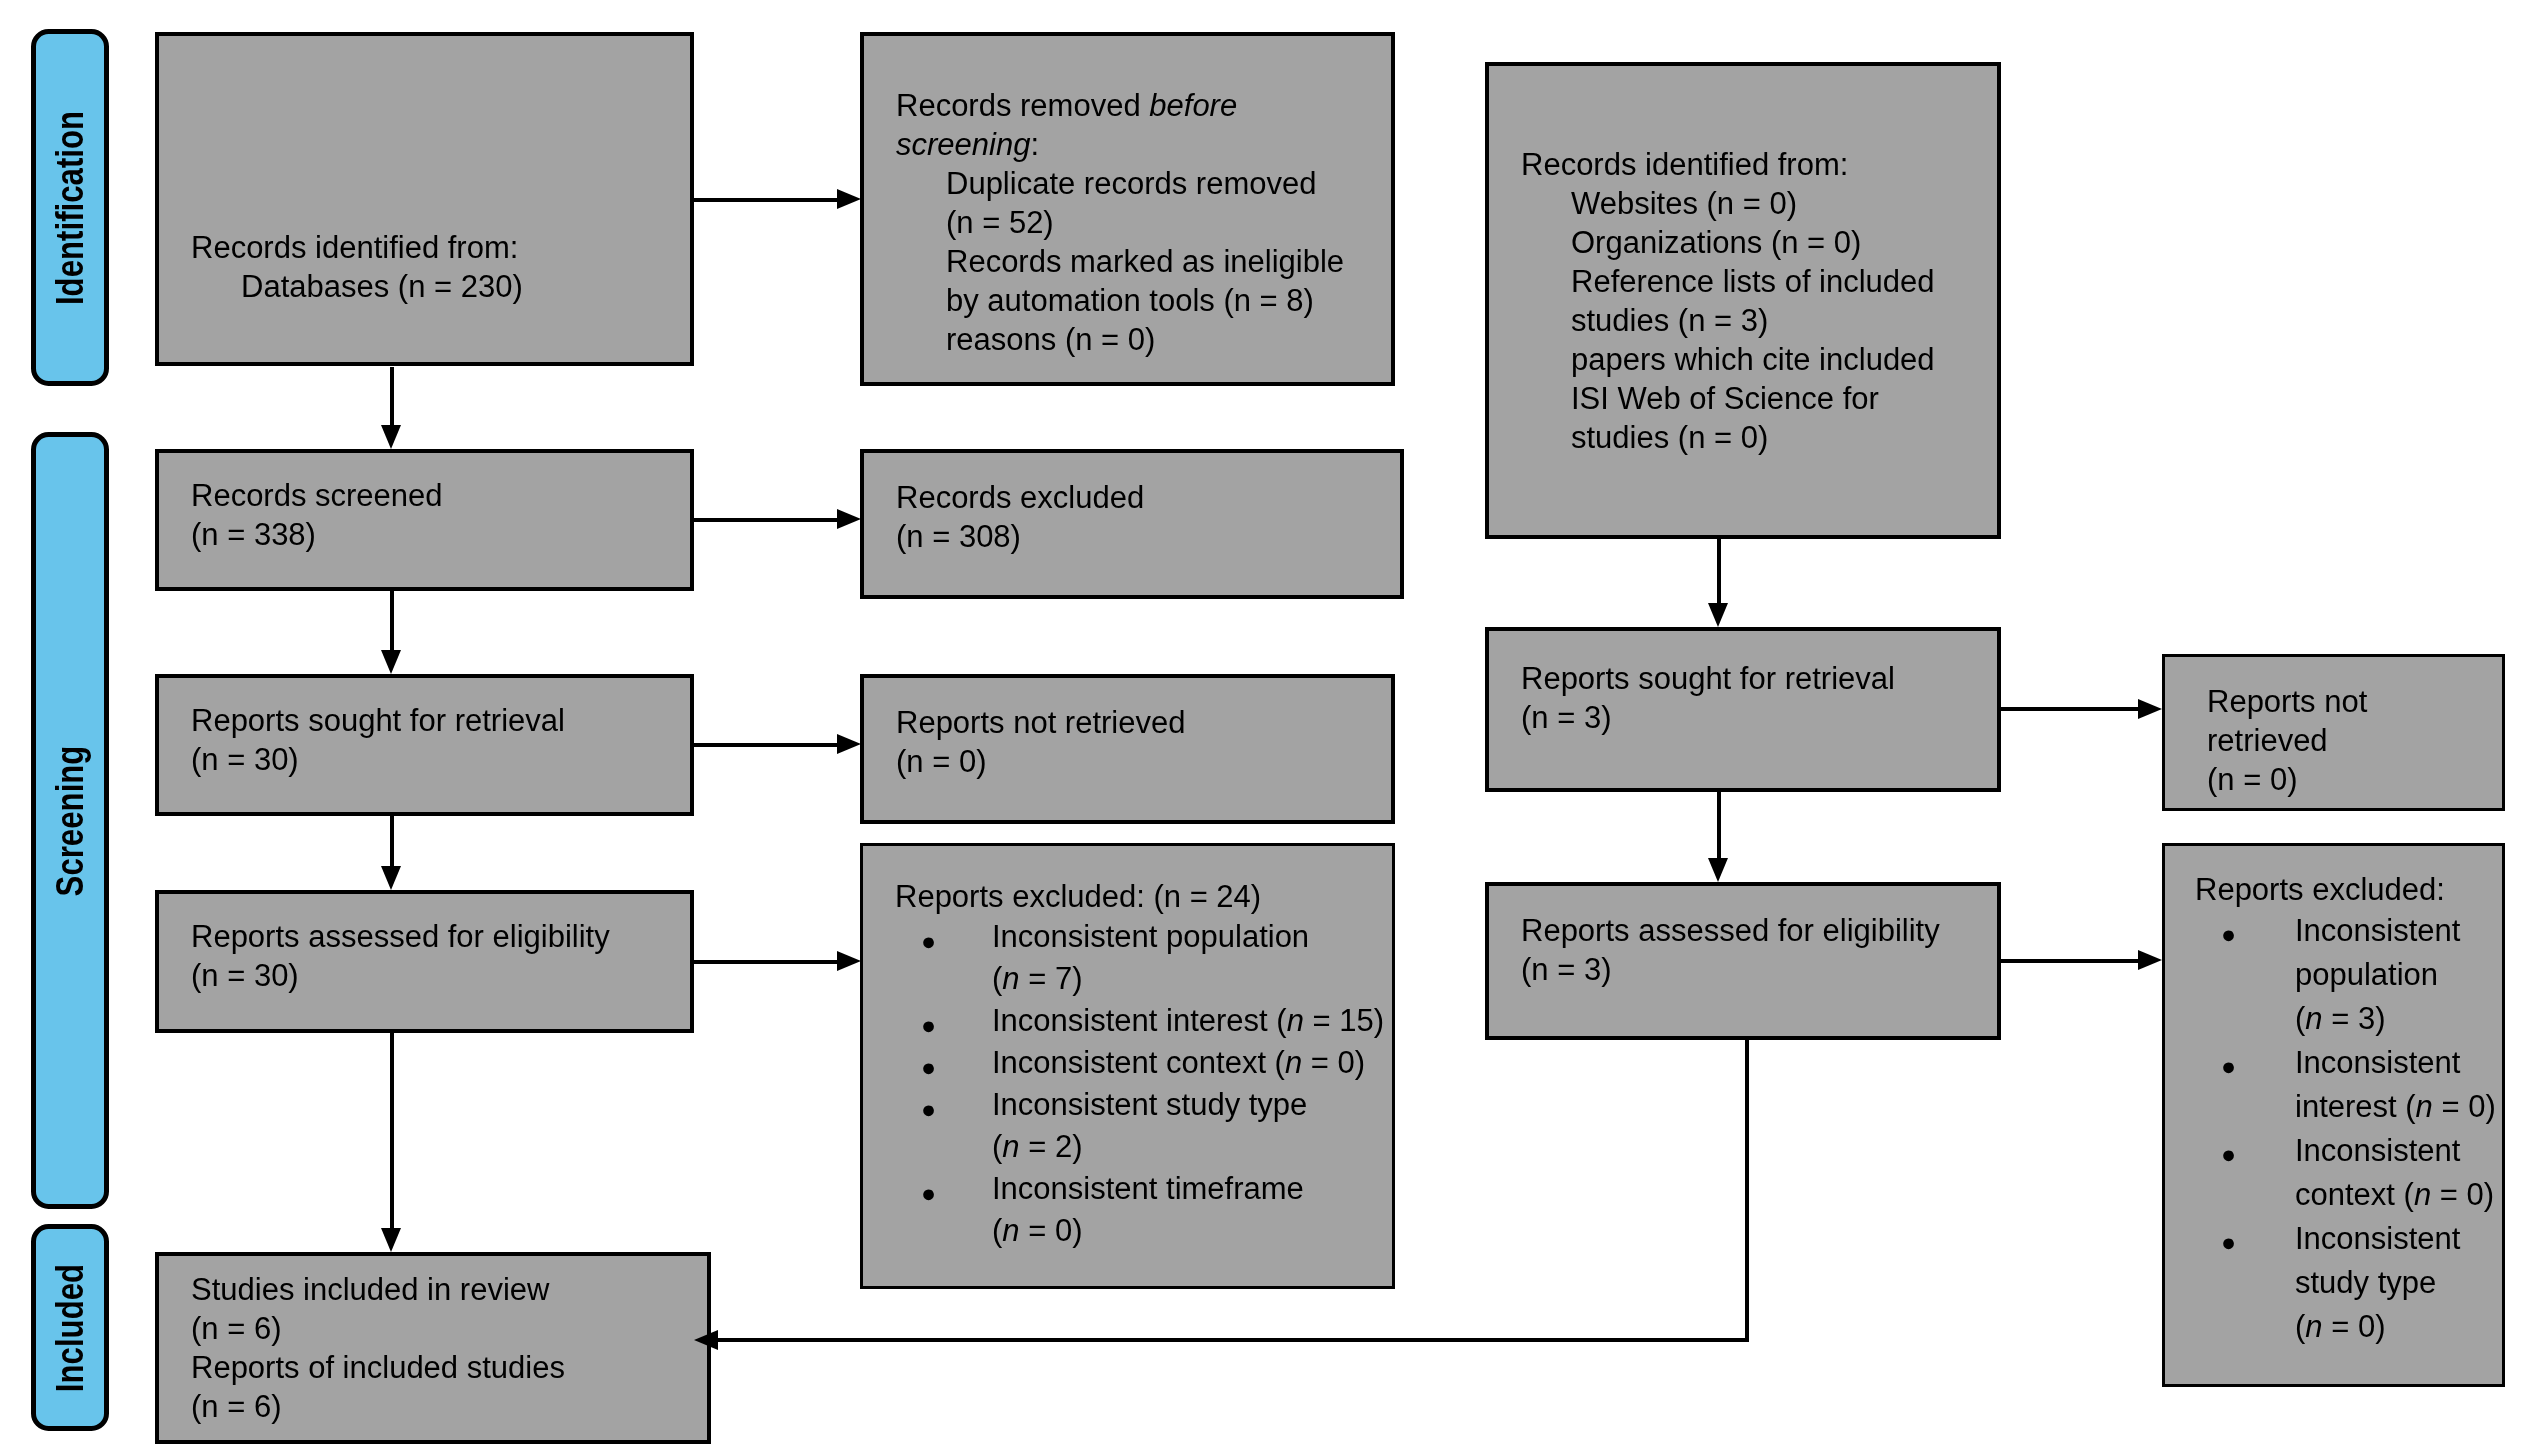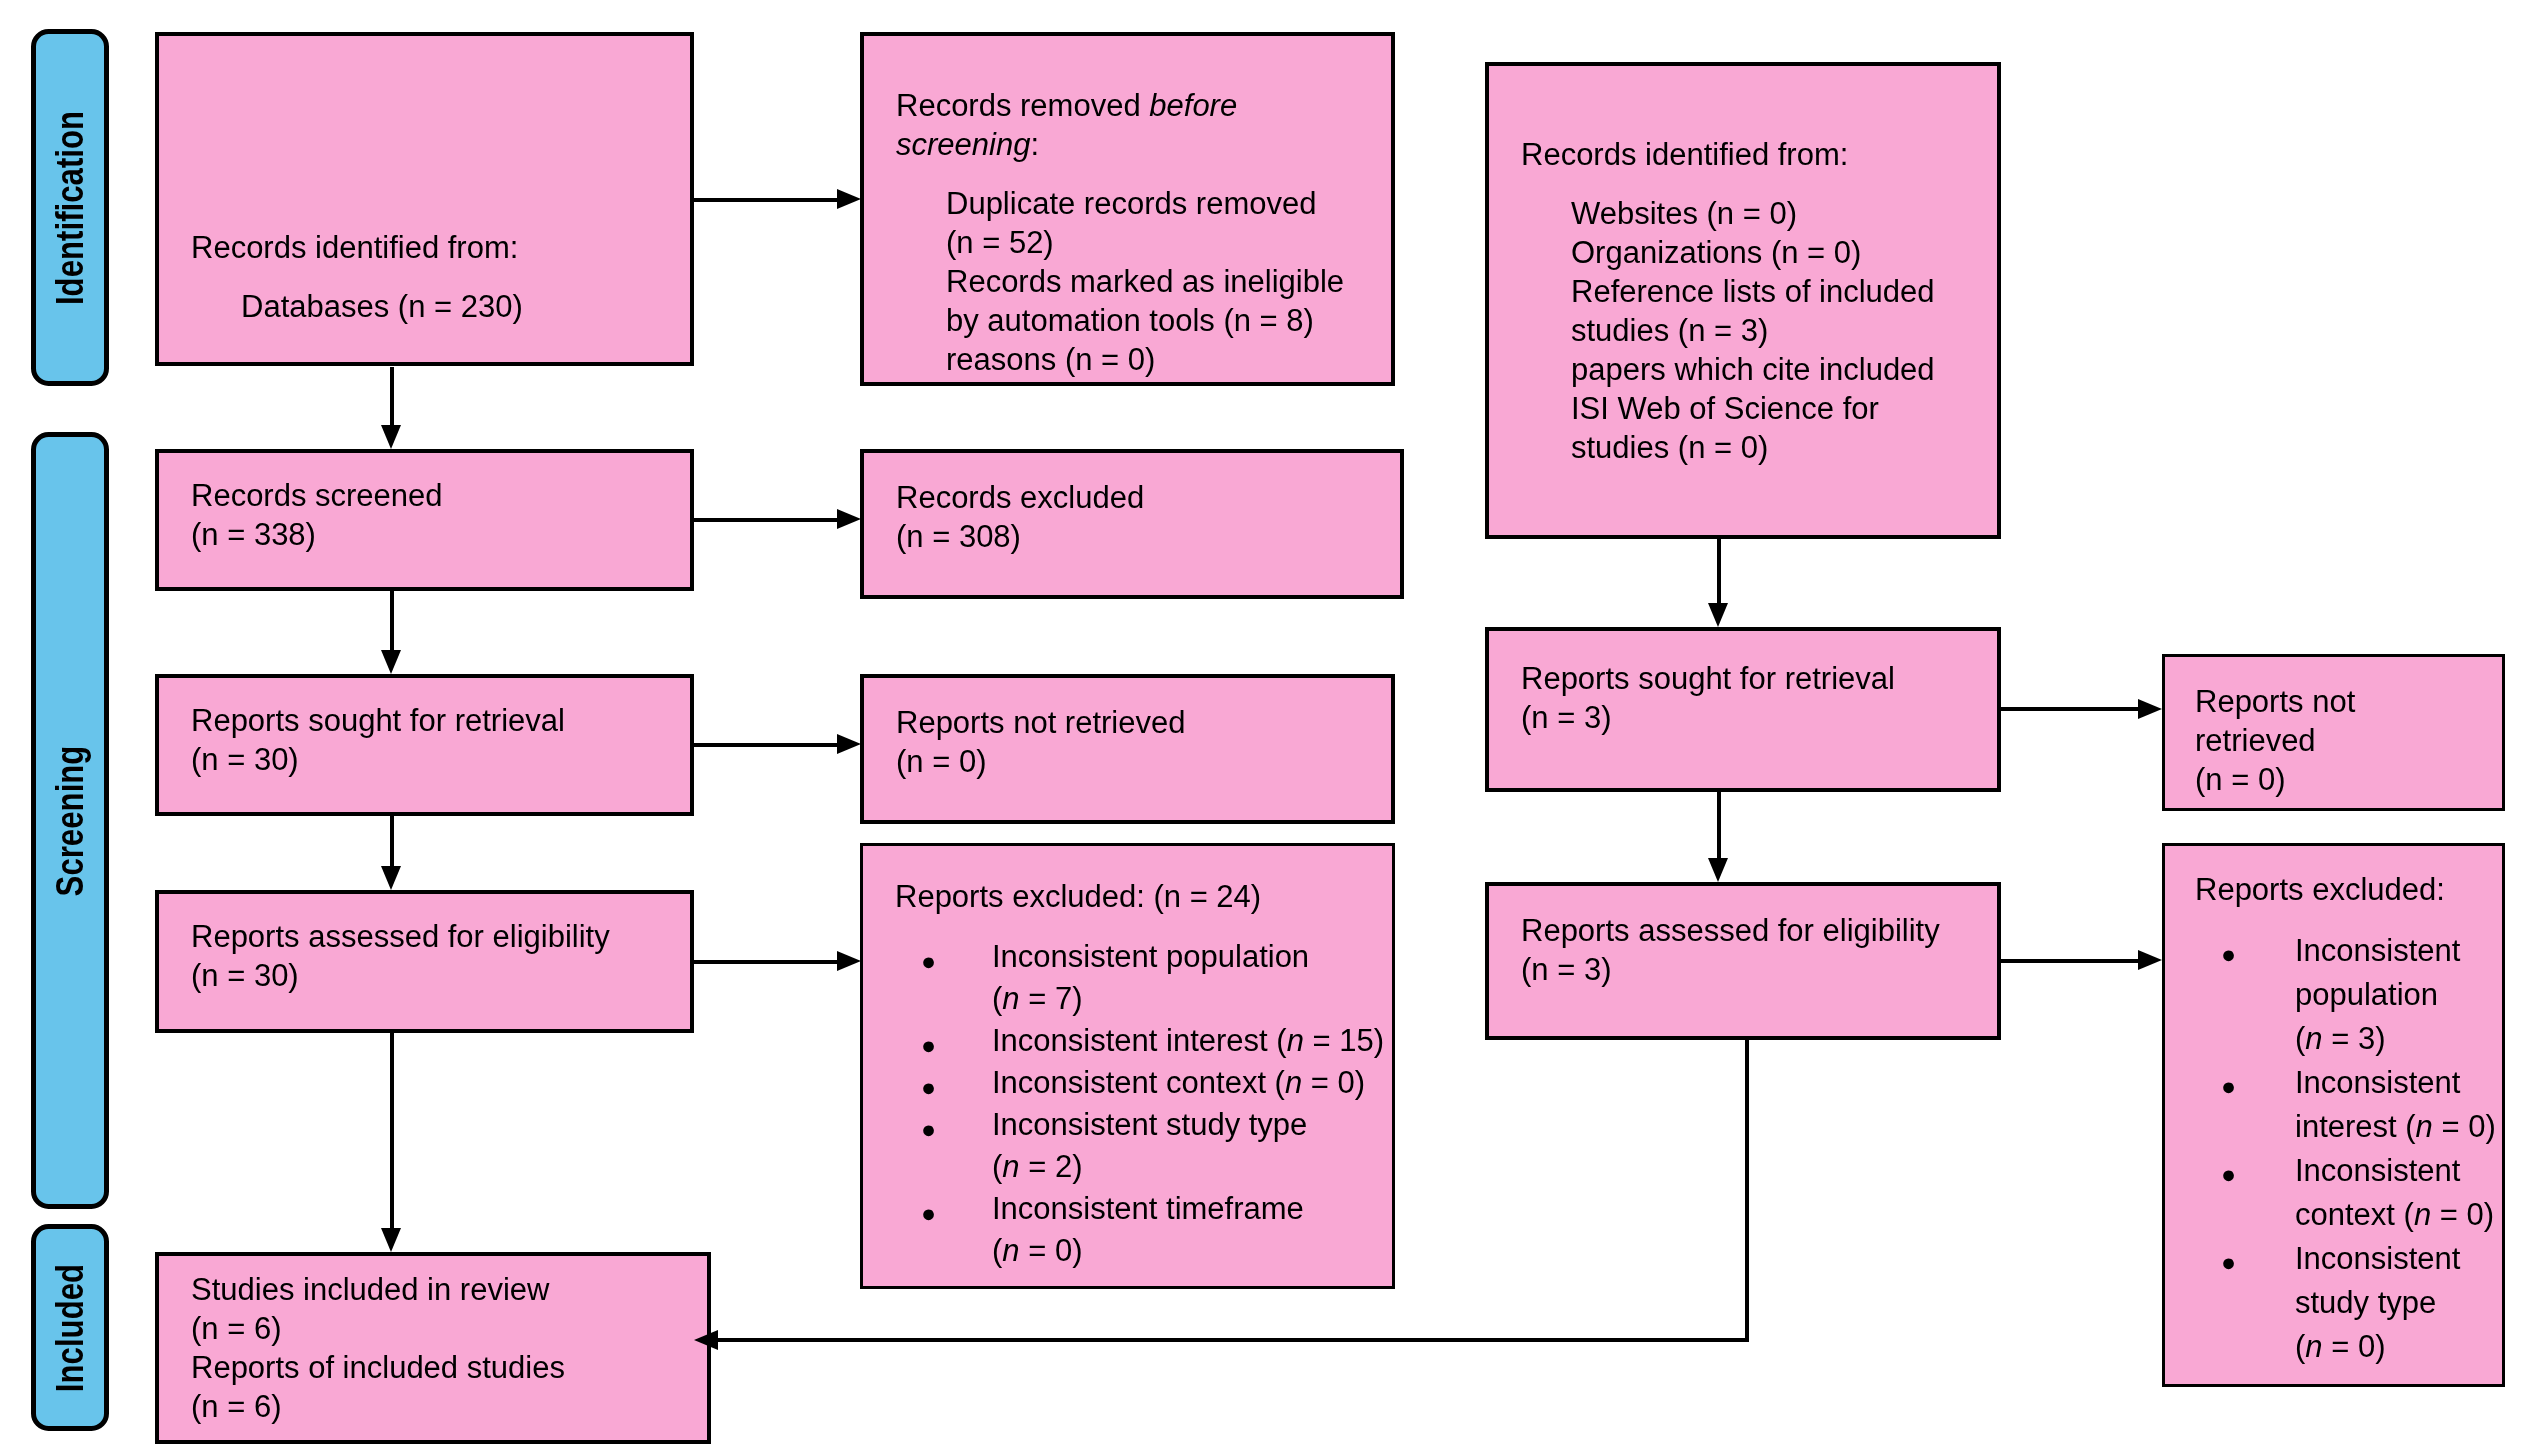--- a/index.html
+++ b/index.html
@@ -7,31 +7,30 @@
     position:relative;
     width:2525px;
     height:1452px;
     background:#ffffff;
     font-family:"Liberation Sans", sans-serif;
     color:#000;
     overflow:hidden;
   }
   .box{
     position:absolute;
-    background:#f9a8d4;
+    background:#a3a3a3;
     border:4.4px solid #000;
     box-sizing:border-box;
     display:flex;
     flex-direction:column;
     justify-content:flex-start;
     font-size:31px;
     line-height:39px;
     padding-left:32px;
     padding-right:10px;
-    gap:20px;
   }
   .box.thin{border-width:3.1px;}
   .box.vcenter{justify-content:center;}
   .line{white-space:nowrap;}
   .indent{padding-left:50px;}
   .bullet-item{position:relative;padding-left:97px;line-height:42px;}
   .bullet-item .dot{
     position:absolute;left:26px;top:3.7px;
     font-size:25px;line-height:42px;
   }
@@ -189,21 +188,21 @@
       </div>
   </div>
 
   <div class="box" style="left:1485px;top:882px;width:516px;height:158px;padding-top:25px;">
     <div>
         <div class="line">Reports assessed for eligibility</div>
         <div class="line">(n = 3)</div>
       </div>
   </div>
 
-  <div class="box thin" style="left:2162px;top:654px;width:343px;height:157px;padding-top:25px;padding-left:30px;">
+  <div class="box thin" style="left:2162px;top:654px;width:343px;height:157px;padding-top:25px;padding-left:42px;">
     <div>
         <div class="line">Reports not</div>
         <div class="line">retrieved</div>
         <div class="line">(n = 0)</div>
       </div>
   </div>
 
   <div class="box thin narrow" style="left:2162px;top:843px;width:343px;height:544px;padding-top:24px;padding-left:30px;">
     <div class="line">Reports excluded:</div>
     <div>

